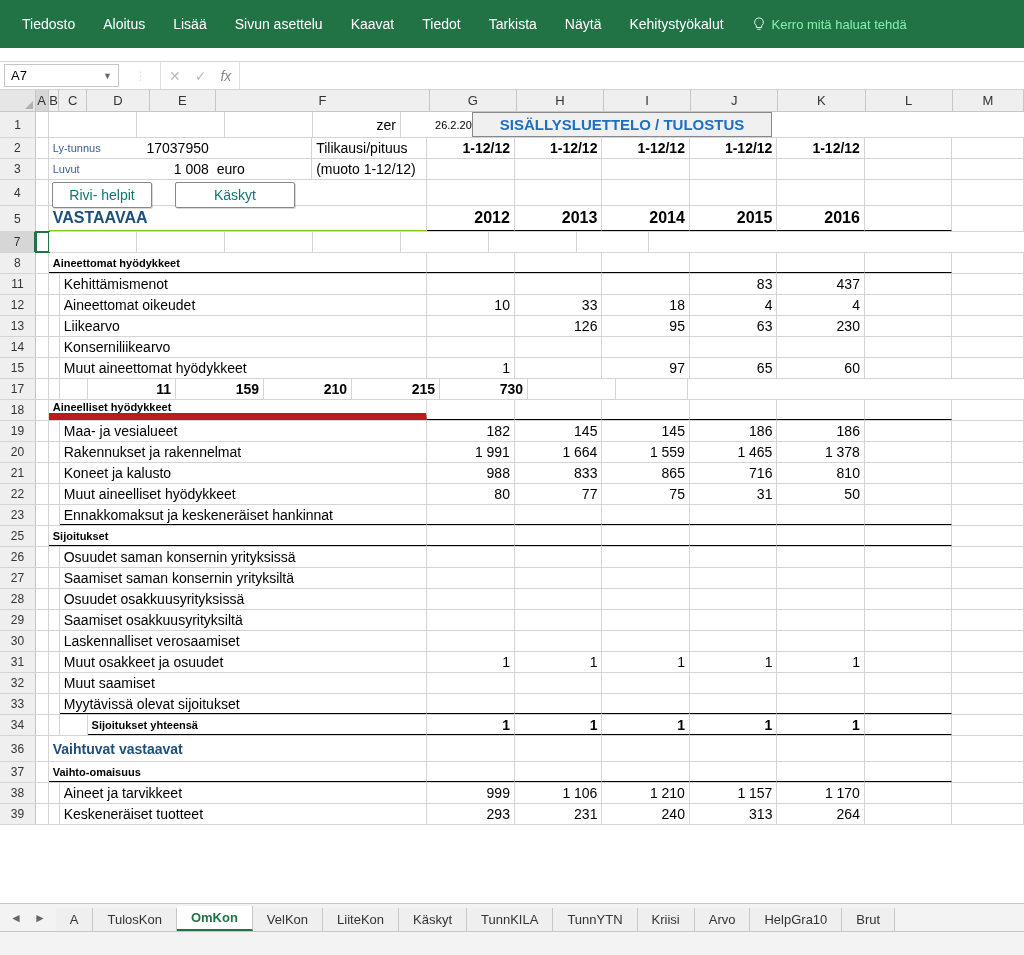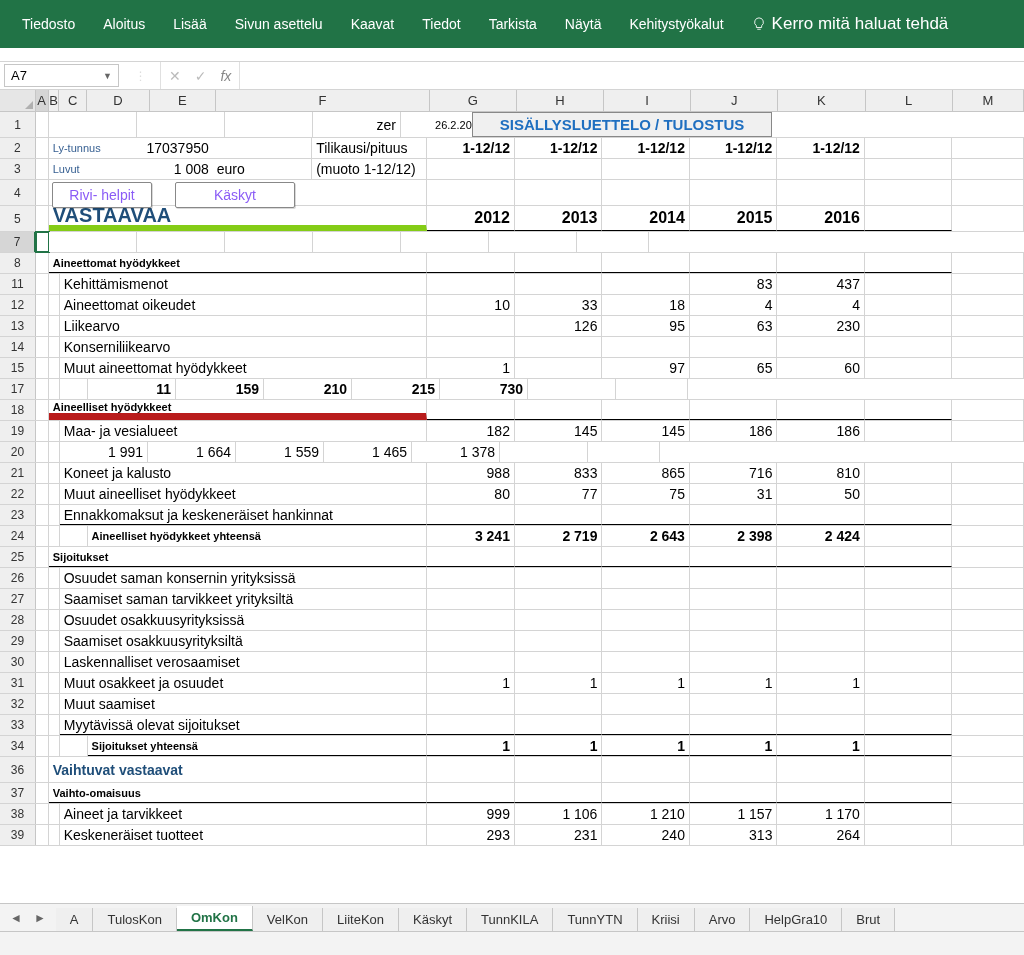--- a/index.html
+++ b/index.html
@@ -2,21 +2,21 @@
 <html><head>
 <meta charset="utf-8">
 <style>
 * { margin: 0; padding: 0; box-sizing: border-box; }
 body { font-family: "Segoe UI", Arial, sans-serif; font-size: 12px; background: #fff; overflow: hidden; width: 1024px; height: 955px; }
 
 
 .ribbon { background: #217346; height: 48px; display: flex; align-items: center; padding: 0 8px; color: #fff; font-size: 14px; }
 .ribbon .tab { padding: 0 14px; height: 48px; display: flex; align-items: center; cursor: pointer; }
 .ribbon .bulb { width: 14px; height: 14px; margin-right: 6px; }
-.ribbon .tell-me { color: #ffffff; font-size: 17px; }
+.ribbon .tell-me { color: #86efac; font-size: 13px; }
 
 
 .ribbon-gap { height: 14px; background: #fff; border-bottom: 1px solid #d4d4d4; }
 
 
 .formula-bar { height: 28px; display: flex; align-items: stretch; border-bottom: 1px solid #d4d4d4; background: #fff; }
 .name-box { width: 115px; border: 1px solid #c6c6c6; margin: 2px 2px 2px 4px; display: flex; align-items: center; padding: 0 6px; background: #fff; font-size: 13px; justify-content: space-between; }
 .name-box .arrow { color: #666; font-size: 9px; }
 .name-gap { width: 40px; display: flex; align-items: center; justify-content: center; border-right: 1px solid #e0e0e0; color: #ddd; }
 .fx-btns { display: flex; align-items: center; padding: 0 8px; color: #bbb; gap: 14px; font-size: 14px; border-right: 1px solid #e0e0e0; }
@@ -38,21 +38,21 @@
 .rh { width: 36px; border-right: 1px solid #c6c6c6; background: #efefef; text-align: center; font-size: 12px; color: #333; display: flex; align-items: center; justify-content: center; }
 .rh.sel { background: #d6d6d6; border-right: 2px solid #217346; }
 .cell { border-right: 1px solid #d4d4d4; padding: 0 4px; display: flex; align-items: center; font-size: 14px; white-space: nowrap; background: #fff; }
 .cell.selected { outline: 2px solid #217346; outline-offset: -1px; }
 .cell.num { justify-content: flex-end; }
 .b { font-weight: bold; }
 .navy { color: #1f4e79; font-weight: bold; }
 .small { font-size: 11px; }
 
 
-.btn-shape { position: absolute; background: #fff; border: 1px solid #888; border-radius: 2px; padding: 4px 12px; font-size: 14px; color: #8b5cf6; cursor: pointer; box-shadow: 1px 1px 0 rgba(0,0,0,0.15); }
+.btn-shape { position: absolute; background: #fff; border: 1px solid #888; border-radius: 2px; padding: 4px 12px; font-size: 14px; color: #0f766e; cursor: pointer; box-shadow: 1px 1px 0 rgba(0,0,0,0.15); }
 .link-shape { position: absolute; background: #f0f0f0; border: 1px solid #888; padding: 3px 10px; font-size: 15px; color: #1f6fc0; font-weight: bold; text-align: center; cursor: pointer; }
 
 
 .sheet-bar { position: absolute; bottom: 24px; left: 0; right: 0; height: 28px; display: flex; align-items: stretch; background: #f3f3f3; border-top: 1px solid #c6c6c6; }
 .sheet-nav { display: flex; align-items: center; padding: 0 10px; gap: 12px; color: #666; }
 .sheet-nav span { cursor: pointer; }
 .sheet-tabs { display: flex; align-items: flex-end; }
 .sheet-tab { padding: 4px 14px; background: #efefef; border-right: 1px solid #c6c6c6; font-size: 13px; color: #333; cursor: pointer; position: relative; }
 .sheet-tab.active { background: #fff; border-bottom: 2px solid #217346; color: #217346; font-weight: bold; }
 
@@ -175,21 +175,21 @@
       <div class="cell cI"></div>
       <div class="cell cJ"></div>
       <div class="cell cK"></div>
       <div class="cell cL"></div>
       <div class="cell cM"></div>
 </div>
 
 <div class="grid-row tall">
   <div class="rh">5</div>
   <div class="cell cA"></div>
-  <div class="cell navy" style="width:381px;font-size:20px;border-bottom:6px solid #84cc16">VASTAAVAA</div>
+  <div class="cell navy" style="width:381px;font-size:16px;border-bottom:1px solid #84cc16">VASTAAVAA</div>
   <div class="cell cG num b" style="font-size:16px;border-bottom:1px solid #000">2012</div>
   <div class="cell cH num b" style="font-size:16px;border-bottom:1px solid #000">2013</div>
   <div class="cell cI num b" style="font-size:16px;border-bottom:1px solid #000">2014</div>
   <div class="cell cJ num b" style="font-size:16px;border-bottom:1px solid #000">2015</div>
   <div class="cell cK num b" style="font-size:16px;border-bottom:1px solid #000">2016</div>
   <div class="cell cL" style="border-bottom:1px solid #000"></div>
       <div class="cell cM"></div>
 </div>
 
 <div class="grid-row">
@@ -320,20 +320,21 @@
       <div class="cell cI num">145</div>
       <div class="cell cJ num">186</div>
       <div class="cell cK num">186</div>
       <div class="cell cL"></div>
       <div class="cell cM"></div>
     </div>
 <div class="grid-row">
       <div class="rh">20</div>
       <div class="cell cA"></div>
       <div class="cell cB"></div>
+      <div class="cell" style="width:370px">Rakennukset ja rakennelmat</div>
       <div class="cell cG num">1 991</div>
       <div class="cell cH num">1 664</div>
       <div class="cell cI num">1 559</div>
       <div class="cell cJ num">1 465</div>
       <div class="cell cK num">1 378</div>
       <div class="cell cL"></div>
       <div class="cell cM"></div>
     </div>
 <div class="grid-row">
       <div class="rh">21</div>
@@ -368,34 +369,20 @@
       <div class="cell" style="width:370px;border-bottom:1px solid #000">Ennakkomaksut ja keskeneräiset hankinnat</div>
       <div class="cell cG" style="border-bottom:1px solid #000"></div>
       <div class="cell cH" style="border-bottom:1px solid #000"></div>
       <div class="cell cI" style="border-bottom:1px solid #000"></div>
       <div class="cell cJ" style="border-bottom:1px solid #000"></div>
       <div class="cell cK" style="border-bottom:1px solid #000"></div>
       <div class="cell cL" style="border-bottom:1px solid #000"></div>
       <div class="cell cM"></div>
     </div>
 
-<div class="grid-row">
-      <div class="rh">24</div>
-      <div class="cell cA"></div>
-      <div class="cell cB"></div>
-      <div class="cell cC"></div>
-      <div class="cell b small" style="width:342px">Aineelliset hyödykkeet yhteensä</div>
-      <div class="cell cG num b">3 241</div>
-      <div class="cell cH num b">2 719</div>
-      <div class="cell cI num b">2 643</div>
-      <div class="cell cJ num b">2 398</div>
-      <div class="cell cK num b">2 424</div>
-      <div class="cell cL"></div>
-      <div class="cell cM"></div>
-    </div>
 
 <div class="grid-row">
       <div class="rh">25</div>
       <div class="cell cA"></div>
       <div class="cell b small" style="width:381px;border-bottom:1px solid #000">Sijoitukset</div>
       <div class="cell cG" style="border-bottom:1px solid #000"></div>
       <div class="cell cH" style="border-bottom:1px solid #000"></div>
       <div class="cell cI" style="border-bottom:1px solid #000"></div>
       <div class="cell cJ" style="border-bottom:1px solid #000"></div>
       <div class="cell cK" style="border-bottom:1px solid #000"></div>
@@ -413,21 +400,21 @@
       <div class="cell cI"></div>
       <div class="cell cJ"></div>
       <div class="cell cK"></div>
       <div class="cell cL"></div>
       <div class="cell cM"></div>
     </div>
 <div class="grid-row">
       <div class="rh">27</div>
       <div class="cell cA"></div>
       <div class="cell cB"></div>
-      <div class="cell" style="width:370px">Saamiset saman tarvikkeet yrityksiltä</div>
+      <div class="cell" style="width:370px">Saamiset saman konsernin yrityksiltä</div>
       <div class="cell cG"></div>
       <div class="cell cH"></div>
       <div class="cell cI"></div>
       <div class="cell cJ"></div>
       <div class="cell cK"></div>
       <div class="cell cL"></div>
       <div class="cell cM"></div>
     </div>
 <div class="grid-row">
       <div class="rh">28</div>

